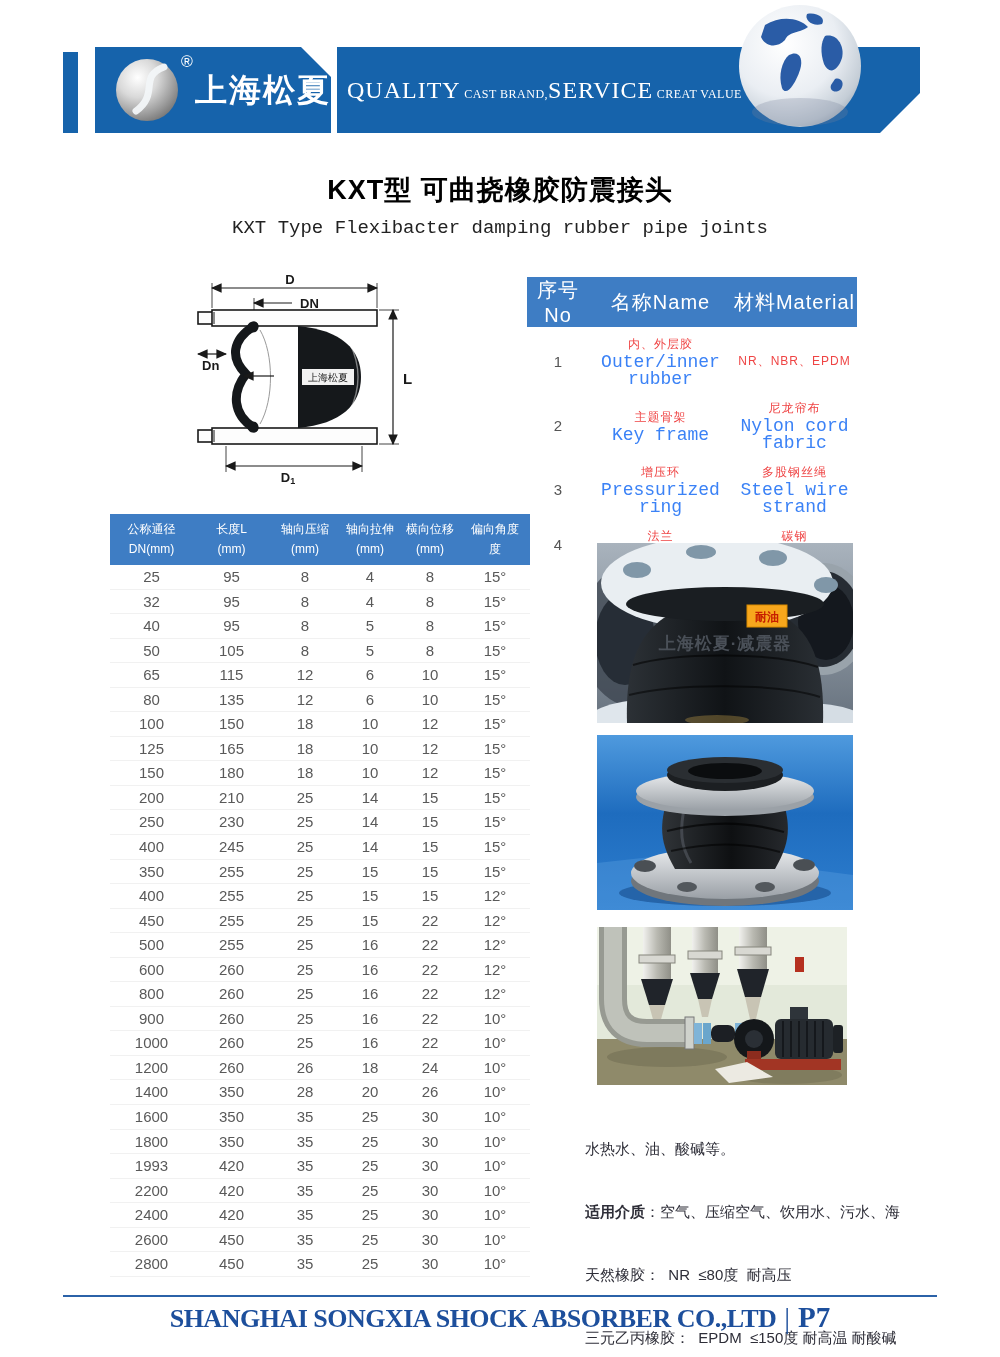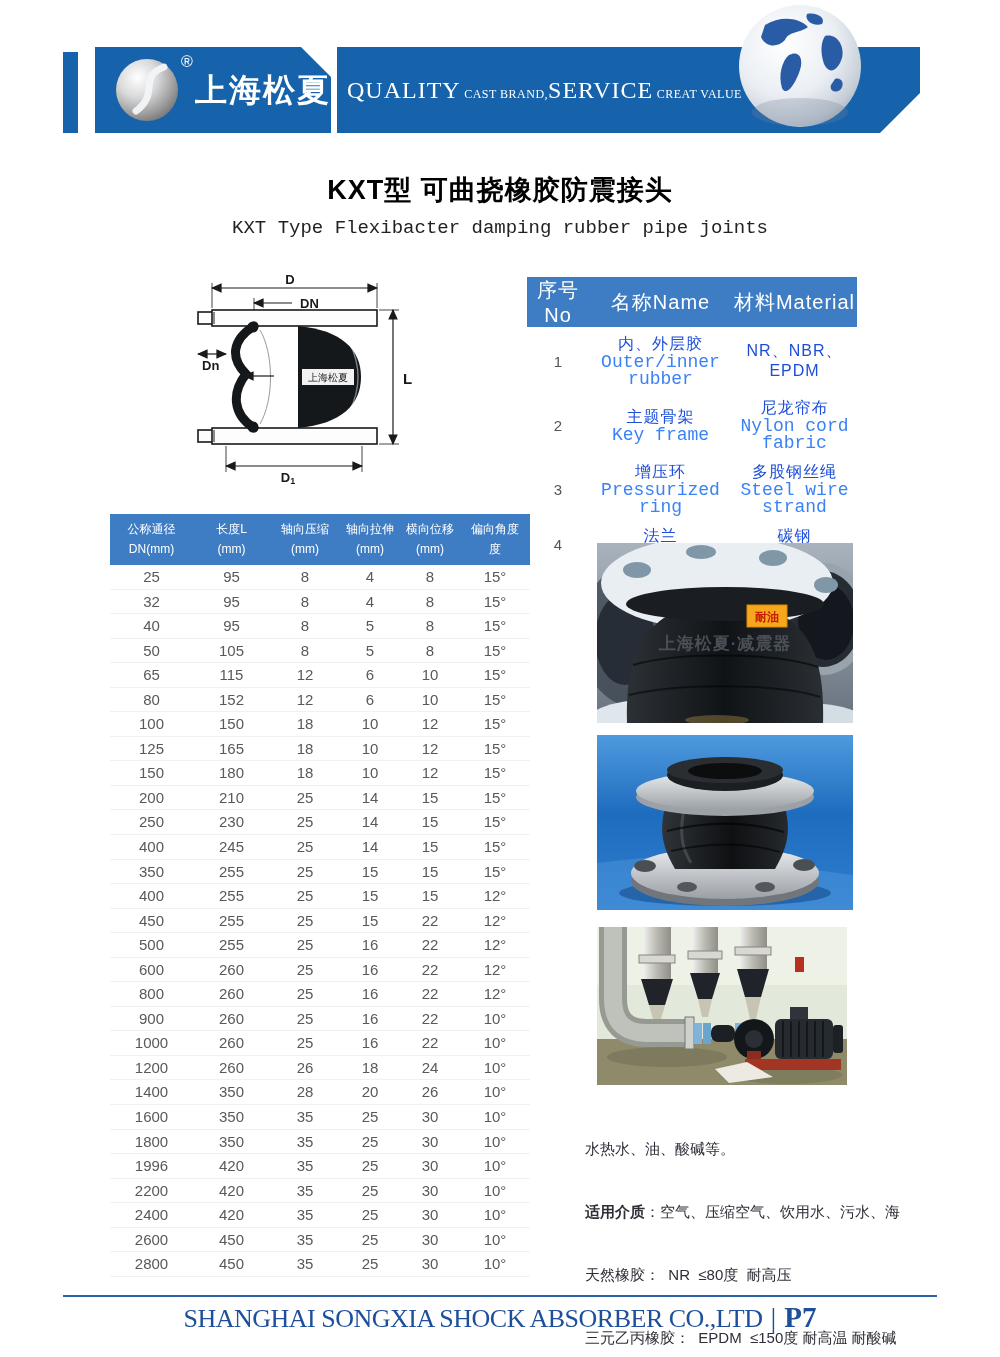--- a/index.html
+++ b/index.html
@@ -35,21 +35,21 @@
   .diagram{position:absolute;left:190px;top:274px;width:244px;height:210px;}
   .diagram text{font-family:"Liberation Sans",sans-serif;fill:#1a1a1a;}
   .dim-label{font-size:13px;font-weight:bold;}
   .brand-label{font-size:10px;fill:#333;}
 
   
   .materials{position:absolute;left:527px;top:277px;width:330px;}
   .materials table{width:100%;border-collapse:collapse;table-layout:fixed;}
   .materials th{background:var(--table-blue);color:#fff;font-weight:normal;font-size:20px;height:33px;letter-spacing:1px;}
   .materials td{text-align:center;vertical-align:middle;padding:7px 0 3px;}
-  .materials td .zh{font-size:16px;color:#1d4ed8;letter-spacing:1px;line-height:20px;}
+  .materials td .zh{font-size:12px;color:#ef4444;letter-spacing:1px;line-height:20px;}
   .materials td .en{font-family:"Liberation Mono",monospace;font-size:18px;color:#3b82f6;line-height:17px;}
   .materials td[data-name="materials-no"]{font-size:15px;color:#555;}
 
   
   .spec{position:absolute;left:110px;top:514px;width:420px;}
   .spec table{width:100%;border-collapse:collapse;table-layout:fixed;}
   .spec thead th{background:var(--table-blue);color:#fff;font-weight:normal;font-size:12px;padding:5px 0 6px;}
   .spec thead div{line-height:20px;}
   .spec tbody td{font-size:15px;color:#595959;text-align:center;height:23.55px;line-height:23.55px;padding:0;border-bottom:1px solid #f1f1f1;}
 
@@ -61,21 +61,21 @@
   .emboss{font-size:17px;font-weight:bold;fill:#4a5058;text-anchor:middle;letter-spacing:1px;}
   .tag-text{font-size:12px;font-weight:bold;fill:#c61f00;text-anchor:middle;}
 
   
   .media{position:absolute;left:585px;top:1096px;width:350px;font-size:15px;color:#2e2e38;line-height:21px;white-space:pre;}
   .media .bold{font-weight:bold;}
 
   
   .footer-line{position:absolute;left:63px;top:1295px;width:874px;height:2px;background:#2b62a8;}
   .footer{position:absolute;top:1301px;left:0;width:100%;text-align:center;color:var(--footer-blue);font-family:"Liberation Serif",serif;white-space:nowrap;}
-  .f-company{font-size:26px;font-weight:normal;letter-spacing:-.5px;margin-top:11px;}
+  .f-company{font-size:26px;font-weight:bold;letter-spacing:-.5px;margin-top:11px;}
   .f-sep{font-size:29px;font-weight:300;margin:0 8px;vertical-align:-1px;}
   .f-page{font-size:29px;font-weight:bold;}
 </style>
 </head>
 <body>
 
 <div class="page" data-name="catalog-page">
 
   <div class="vbar" data-name="header-accent-bar"></div>
 
@@ -323,21 +323,21 @@
           <tr data-name="spec-row">
             <td data-name="spec-cell">65</td>
             <td data-name="spec-cell">115</td>
             <td data-name="spec-cell">12</td>
             <td data-name="spec-cell">6</td>
             <td data-name="spec-cell">10</td>
             <td data-name="spec-cell">15°</td>
           </tr>
           <tr data-name="spec-row">
             <td data-name="spec-cell">80</td>
-            <td data-name="spec-cell">152</td>
+            <td data-name="spec-cell">135</td>
             <td data-name="spec-cell">12</td>
             <td data-name="spec-cell">6</td>
             <td data-name="spec-cell">10</td>
             <td data-name="spec-cell">15°</td>
           </tr>
           <tr data-name="spec-row">
             <td data-name="spec-cell">100</td>
             <td data-name="spec-cell">150</td>
             <td data-name="spec-cell">18</td>
             <td data-name="spec-cell">10</td>
@@ -474,21 +474,21 @@
           </tr>
           <tr data-name="spec-row">
             <td data-name="spec-cell">1800</td>
             <td data-name="spec-cell">350</td>
             <td data-name="spec-cell">35</td>
             <td data-name="spec-cell">25</td>
             <td data-name="spec-cell">30</td>
             <td data-name="spec-cell">10°</td>
           </tr>
           <tr data-name="spec-row">
-            <td data-name="spec-cell">1996</td>
+            <td data-name="spec-cell">1993</td>
             <td data-name="spec-cell">420</td>
             <td data-name="spec-cell">35</td>
             <td data-name="spec-cell">25</td>
             <td data-name="spec-cell">30</td>
             <td data-name="spec-cell">10°</td>
           </tr>
           <tr data-name="spec-row">
             <td data-name="spec-cell">2200</td>
             <td data-name="spec-cell">420</td>
             <td data-name="spec-cell">35</td>

